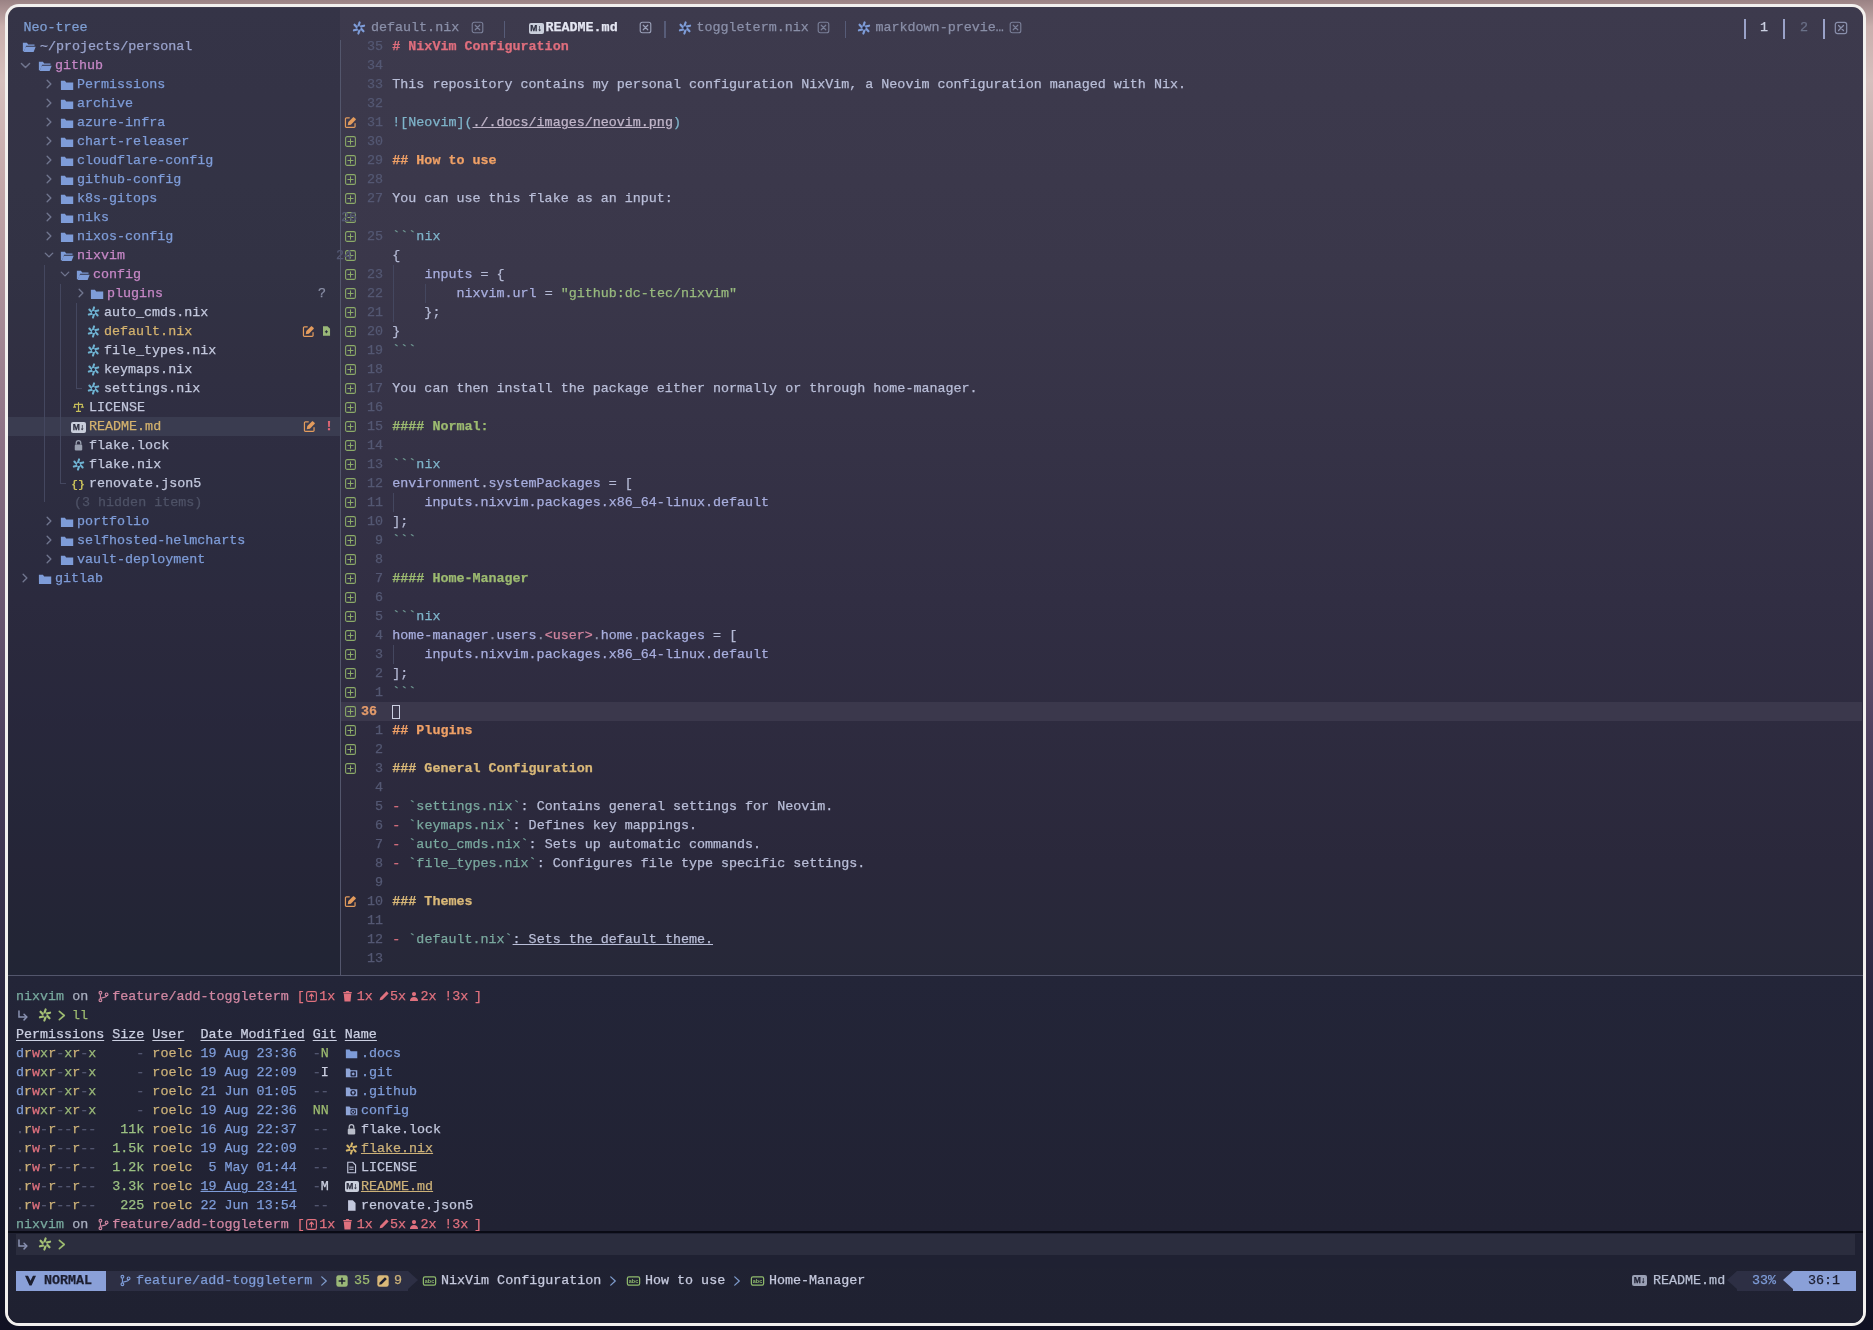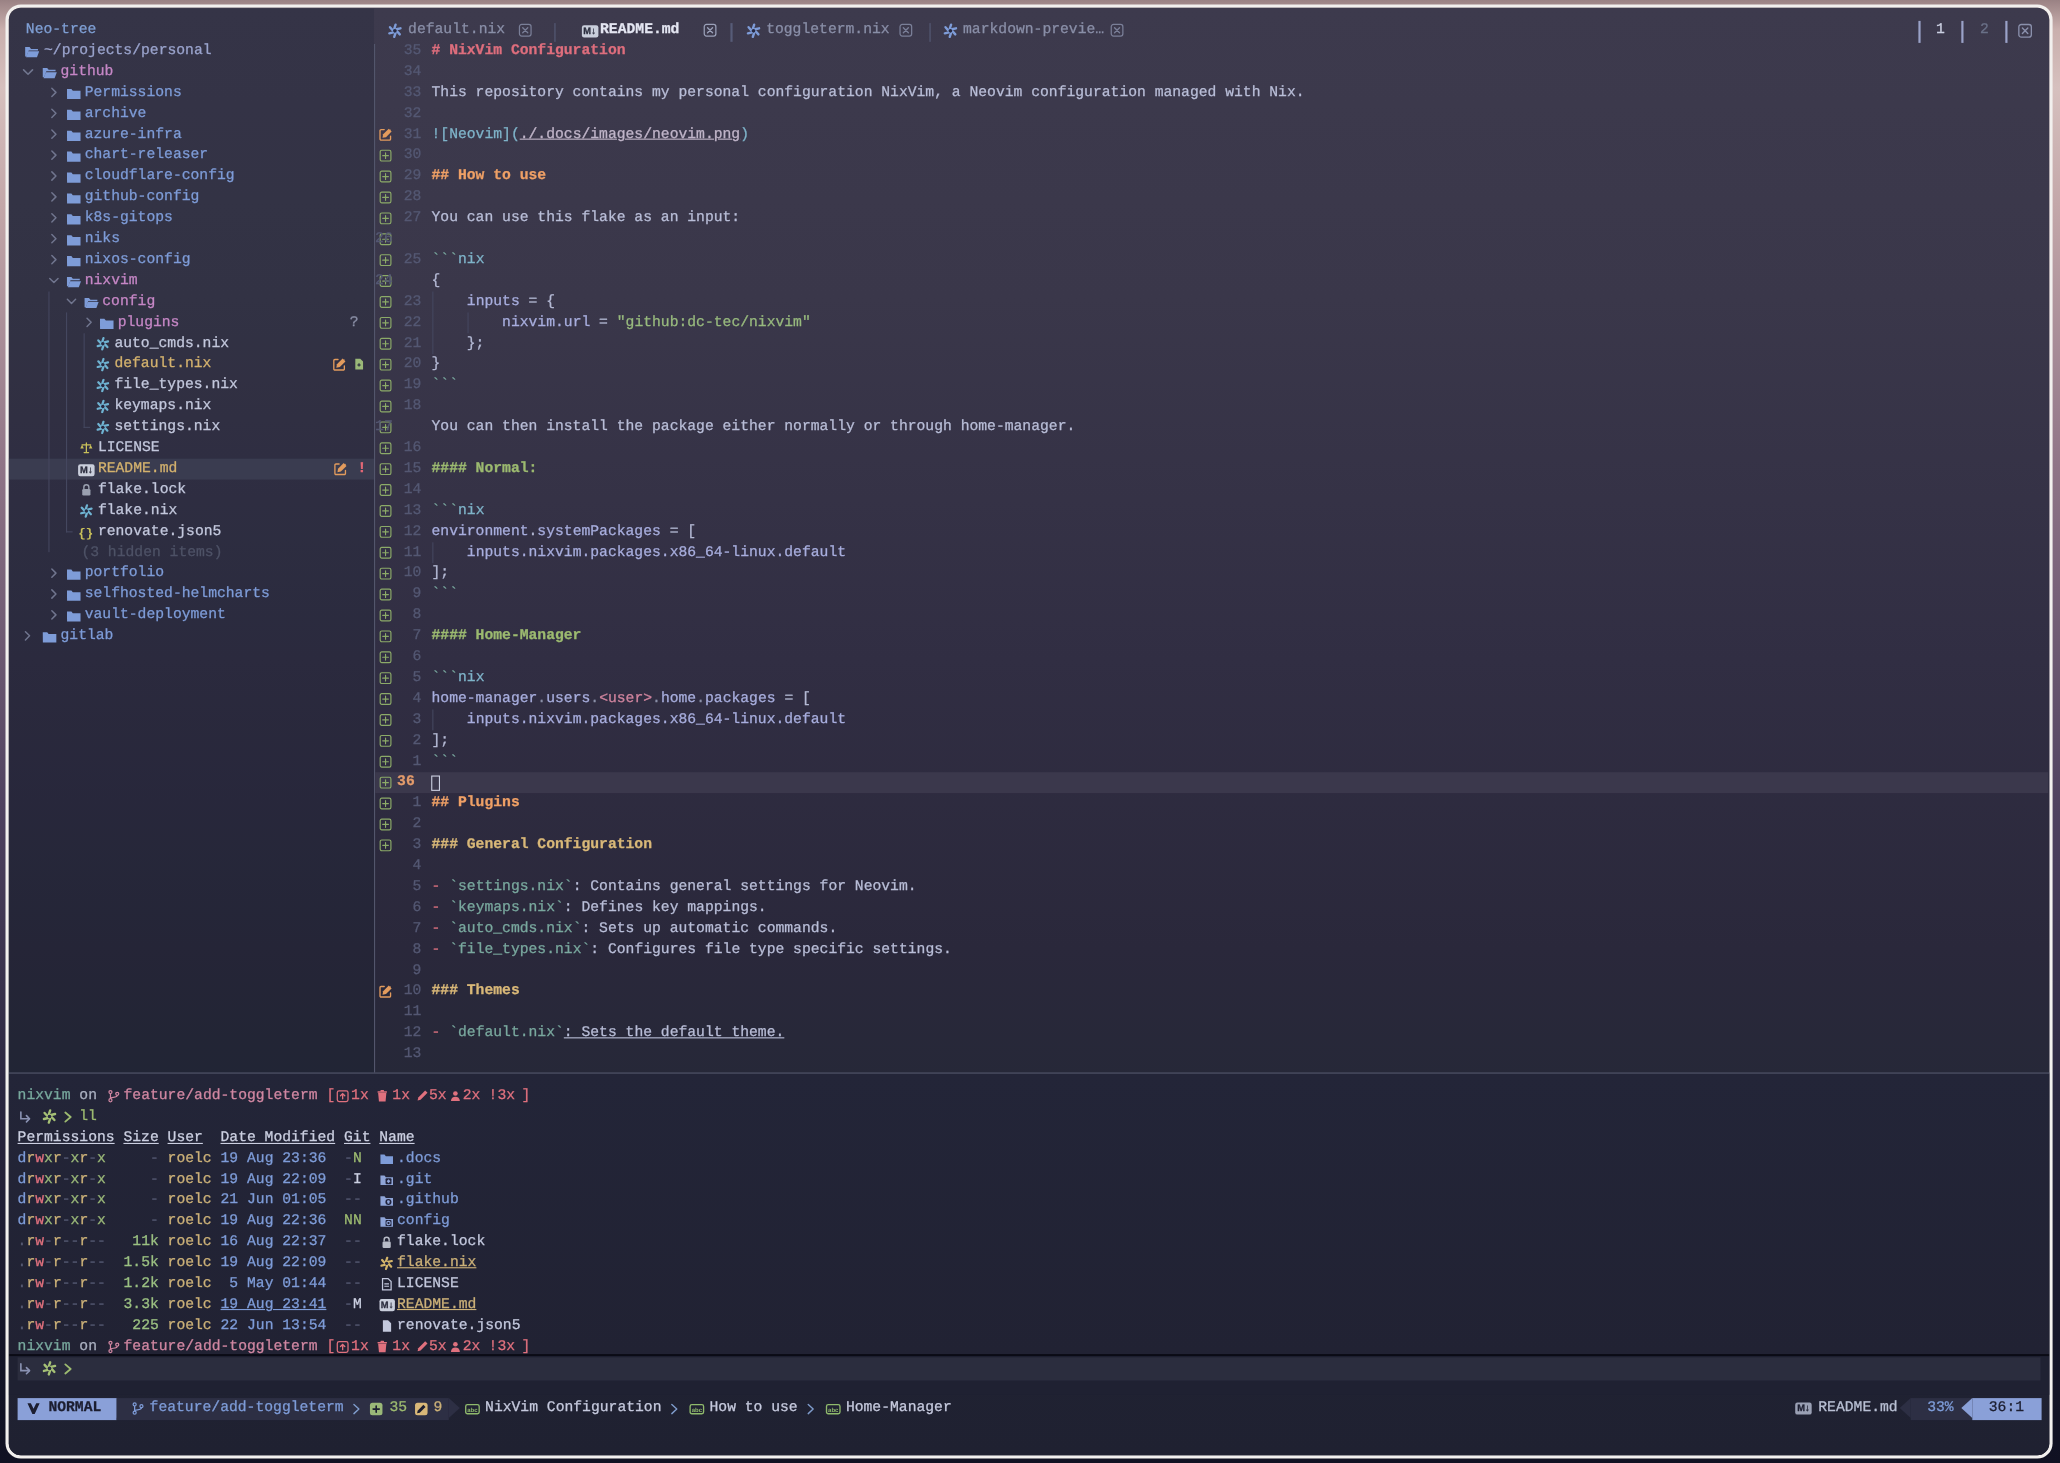--- a/index.html
+++ b/index.html
@@ -363,21 +363,21 @@
 <svg style="position:absolute;left:343.5px;top:230px;" width="13" height="13" viewBox="0 0 16 16">
         <rect x="2" y="2" width="12" height="12" rx="1.8" fill="none" stroke="#8cab68" stroke-width="1.3"></rect>
         <path d="M8 4.8 V11.2 M4.8 8 H11.2" stroke="#8cab68" stroke-width="1.3" stroke-linecap="round"></path>
       </svg>
 <div style="position:absolute;left:341px;top:227px;width:42px;height:19px;line-height:19px;text-align:right;color:#545873;white-space:pre;">25</div>
 <div style="position:absolute;left:392.3px;top:227px;height:19px;line-height:19px;white-space:pre;"><span style="color:#79a89e;">```</span><span style="color:#7fb4ca;">nix</span></div>
 <svg style="position:absolute;left:343.5px;top:249px;" width="13" height="13" viewBox="0 0 16 16">
         <rect x="2" y="2" width="12" height="12" rx="1.8" fill="none" stroke="#8cab68" stroke-width="1.3"></rect>
         <path d="M8 4.8 V11.2 M4.8 8 H11.2" stroke="#8cab68" stroke-width="1.3" stroke-linecap="round"></path>
       </svg>
-<div style="position:absolute;left:341px;top:246px;width:42px;height:19px;line-height:19px;text-align:left;color:#545873;white-space:pre;">24</div>
+<div style="position:absolute;left:323px;top:246px;width:42px;height:19px;line-height:19px;text-align:center;color:#545873;white-space:pre;">24</div>
 <div style="position:absolute;left:392.3px;top:246px;height:19px;line-height:19px;white-space:pre;"><span style="color:#b4b9d4;">{</span></div>
 <svg style="position:absolute;left:343.5px;top:268px;" width="13" height="13" viewBox="0 0 16 16">
         <rect x="2" y="2" width="12" height="12" rx="1.8" fill="none" stroke="#8cab68" stroke-width="1.3"></rect>
         <path d="M8 4.8 V11.2 M4.8 8 H11.2" stroke="#8cab68" stroke-width="1.3" stroke-linecap="round"></path>
       </svg>
 <div style="position:absolute;left:341px;top:265px;width:42px;height:19px;line-height:19px;text-align:right;color:#545873;white-space:pre;">23</div>
 <div style="position:absolute;left:392.3px;top:265px;height:19px;line-height:19px;white-space:pre;"><span style="color:#b9bed8;">    </span><span style="color:#a8aede;">inputs</span><span style="color:#b4b9d4;"> = </span><span style="color:#b4b9d4;">{</span></div>
 <svg style="position:absolute;left:343.5px;top:287px;" width="13" height="13" viewBox="0 0 16 16">
         <rect x="2" y="2" width="12" height="12" rx="1.8" fill="none" stroke="#8cab68" stroke-width="1.3"></rect>
         <path d="M8 4.8 V11.2 M4.8 8 H11.2" stroke="#8cab68" stroke-width="1.3" stroke-linecap="round"></path>
@@ -404,21 +404,21 @@
 <div style="position:absolute;left:392.3px;top:341px;height:19px;line-height:19px;white-space:pre;"><span style="color:#79a89e;">```</span></div>
 <svg style="position:absolute;left:343.5px;top:363px;" width="13" height="13" viewBox="0 0 16 16">
         <rect x="2" y="2" width="12" height="12" rx="1.8" fill="none" stroke="#8cab68" stroke-width="1.3"></rect>
         <path d="M8 4.8 V11.2 M4.8 8 H11.2" stroke="#8cab68" stroke-width="1.3" stroke-linecap="round"></path>
       </svg>
 <div style="position:absolute;left:341px;top:360px;width:42px;height:19px;line-height:19px;text-align:right;color:#545873;white-space:pre;">18</div>
 <svg style="position:absolute;left:343.5px;top:382px;" width="13" height="13" viewBox="0 0 16 16">
         <rect x="2" y="2" width="12" height="12" rx="1.8" fill="none" stroke="#8cab68" stroke-width="1.3"></rect>
         <path d="M8 4.8 V11.2 M4.8 8 H11.2" stroke="#8cab68" stroke-width="1.3" stroke-linecap="round"></path>
       </svg>
-<div style="position:absolute;left:341px;top:379px;width:42px;height:19px;line-height:19px;text-align:left;color:#545873;white-space:pre;">17</div>
+<div style="position:absolute;left:341px;top:379px;width:42px;height:19px;line-height:19px;text-align:right;color:#545873;white-space:pre;">17</div>
 <div style="position:absolute;left:392.3px;top:379px;height:19px;line-height:19px;white-space:pre;"><span style="color:#b9bed8;">You can then install the package either normally or through home-manager.</span></div>
 <svg style="position:absolute;left:343.5px;top:401px;" width="13" height="13" viewBox="0 0 16 16">
         <rect x="2" y="2" width="12" height="12" rx="1.8" fill="none" stroke="#8cab68" stroke-width="1.3"></rect>
         <path d="M8 4.8 V11.2 M4.8 8 H11.2" stroke="#8cab68" stroke-width="1.3" stroke-linecap="round"></path>
       </svg>
 <div style="position:absolute;left:341px;top:398px;width:42px;height:19px;line-height:19px;text-align:right;color:#545873;white-space:pre;">16</div>
 <svg style="position:absolute;left:343.5px;top:420px;" width="13" height="13" viewBox="0 0 16 16">
         <rect x="2" y="2" width="12" height="12" rx="1.8" fill="none" stroke="#8cab68" stroke-width="1.3"></rect>
         <path d="M8 4.8 V11.2 M4.8 8 H11.2" stroke="#8cab68" stroke-width="1.3" stroke-linecap="round"></path>
       </svg>

